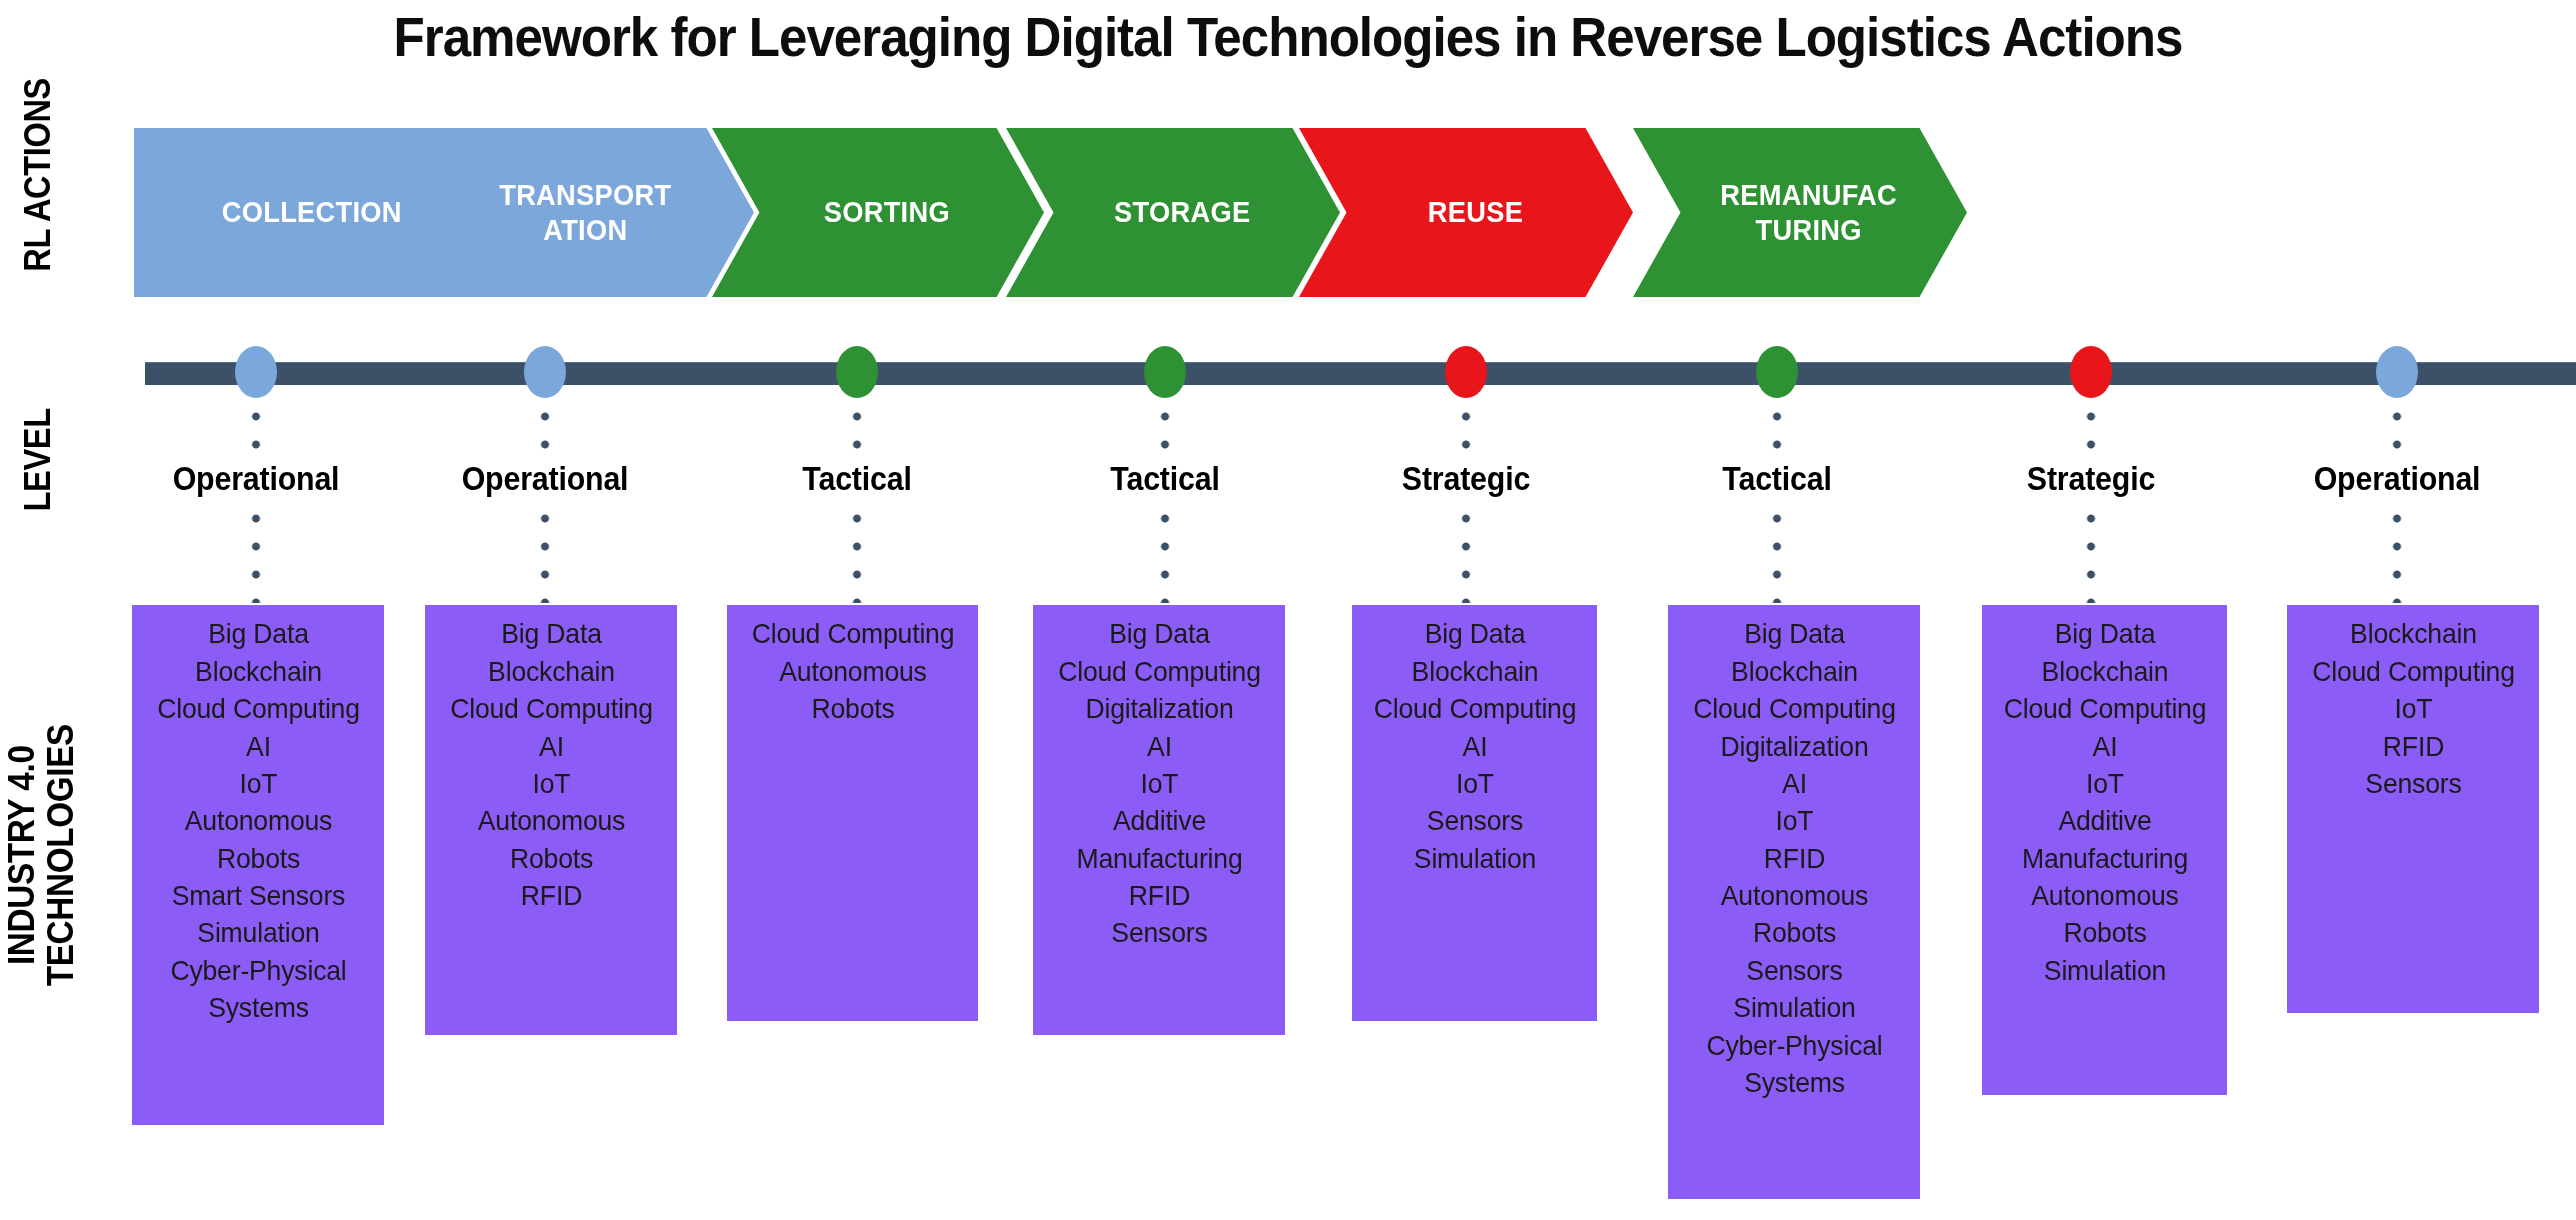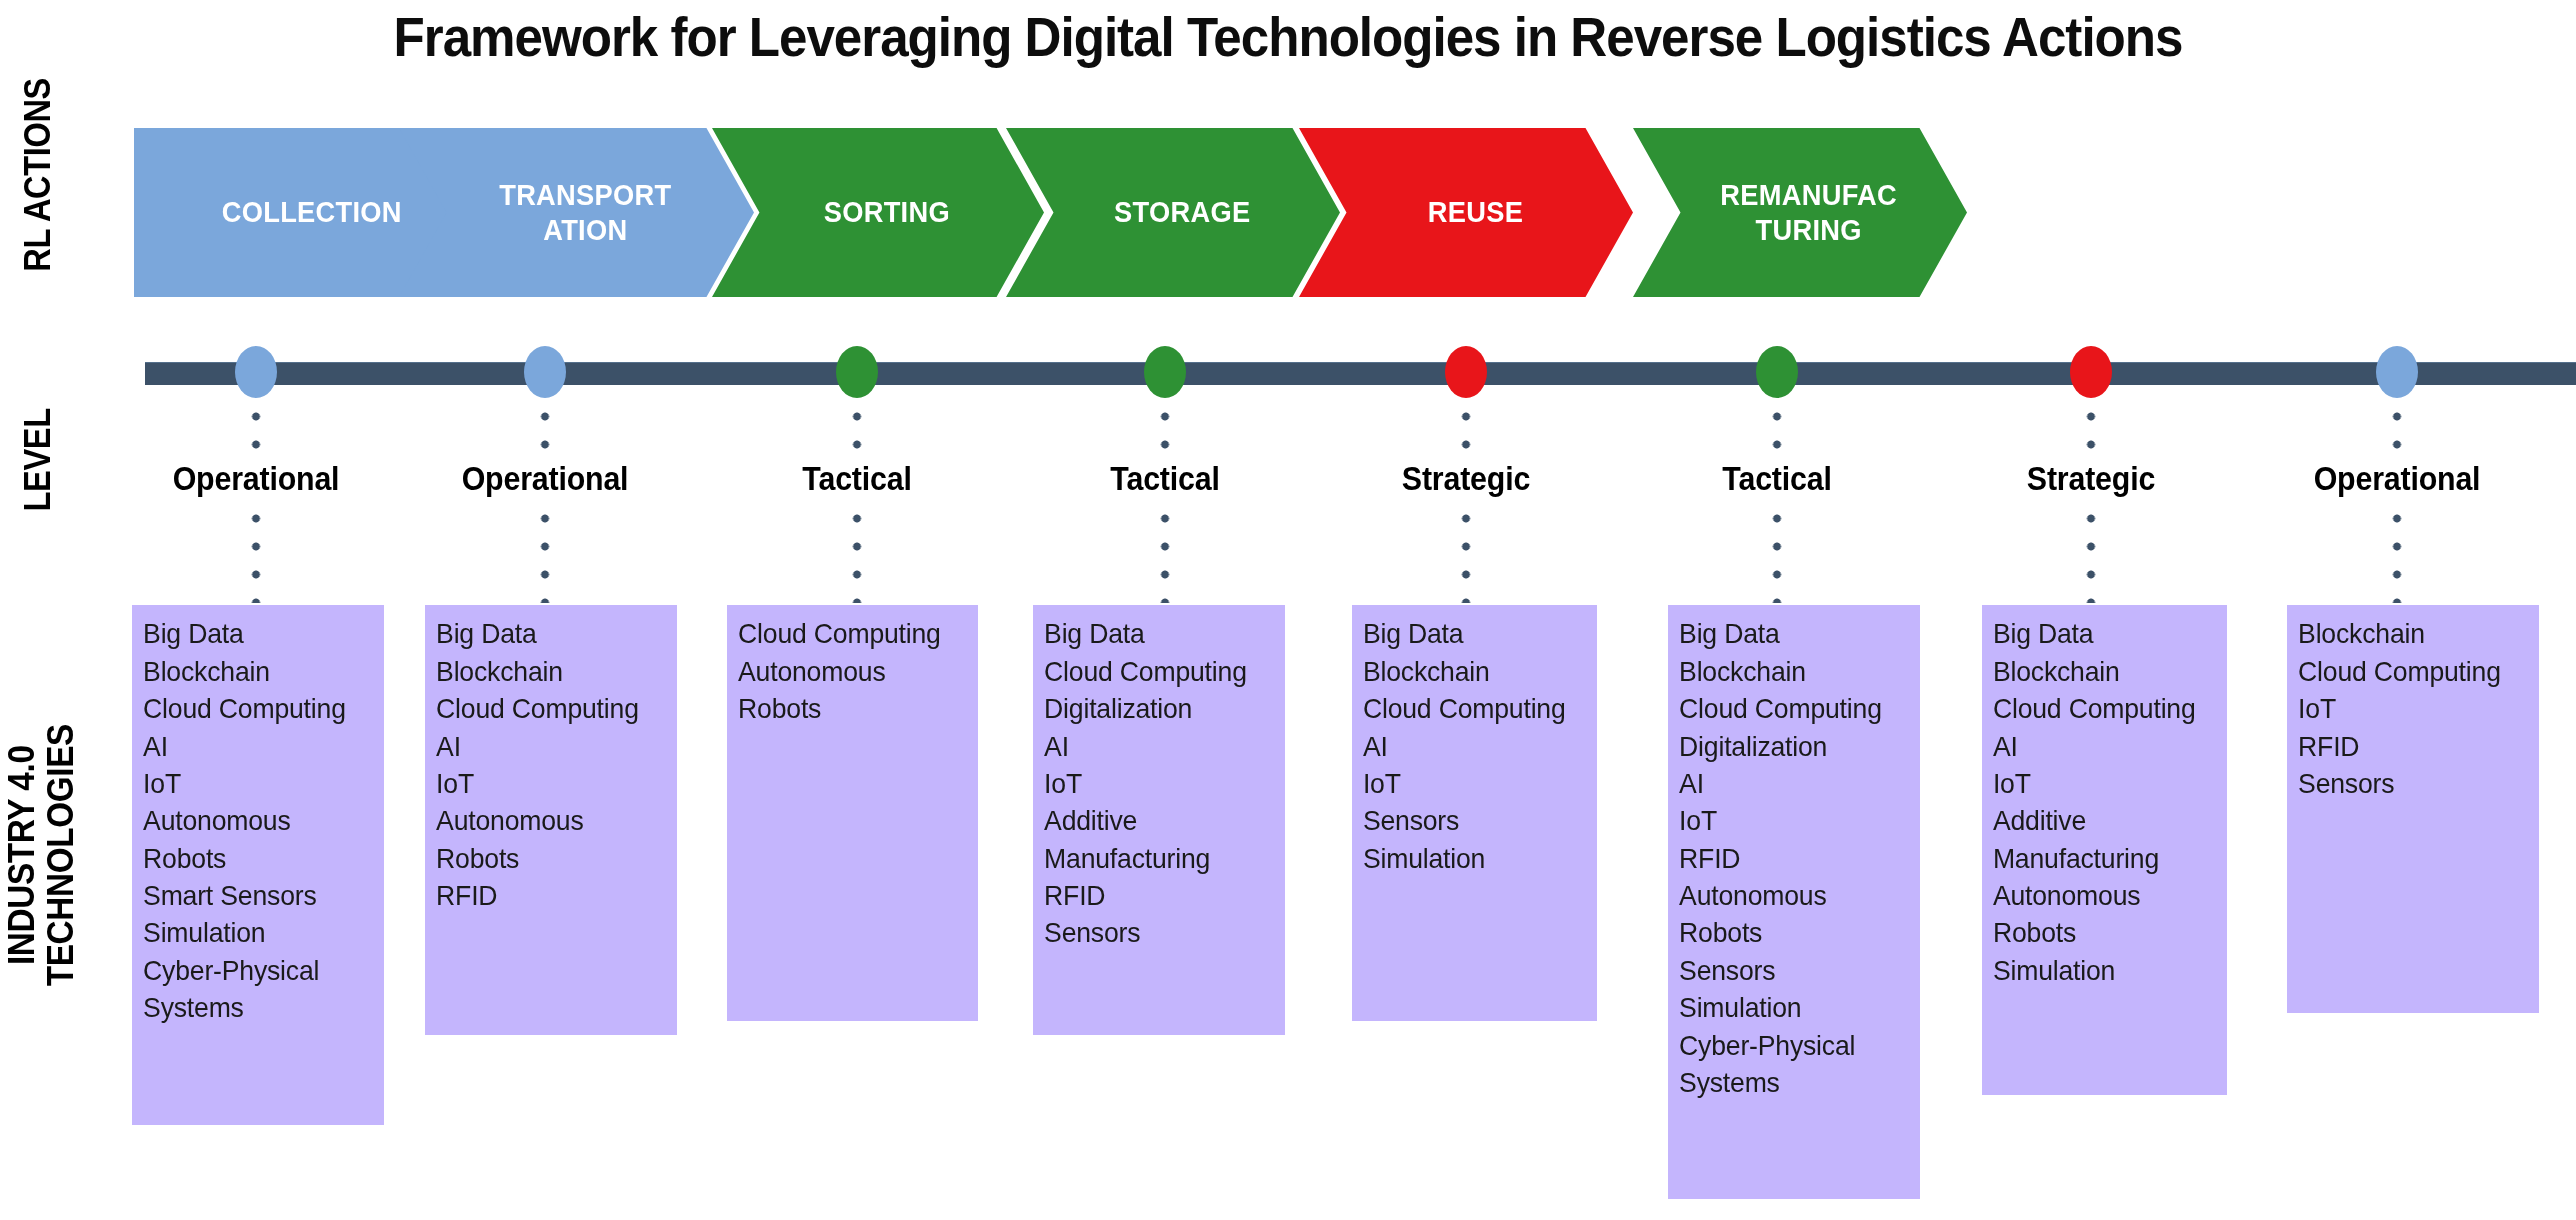--- a/index.html
+++ b/index.html
@@ -145,24 +145,24 @@
     color: #000000;
     text-align: center;
     transform: translateX(-50%) scaleX(0.92);
     white-space: nowrap;
     letter-spacing: -0.2px;
   }
 
   
   .tech-box {
     position: absolute;
-    background: #c4b5fd;
+    background: #8b5cf6;
     box-sizing: border-box;
     padding: 10.4px 4.5px 7.4px 4.5px;
-    text-align: left;
+    text-align: center;
   }
   .tech-item {
     font-family: "Liberation Sans", sans-serif;
     font-size: 28px;
     line-height: 1.335;
     color: #1a1a1a;
     letter-spacing: -0.2px;
     transform: scaleX(0.95);
     white-space: normal;
   }

